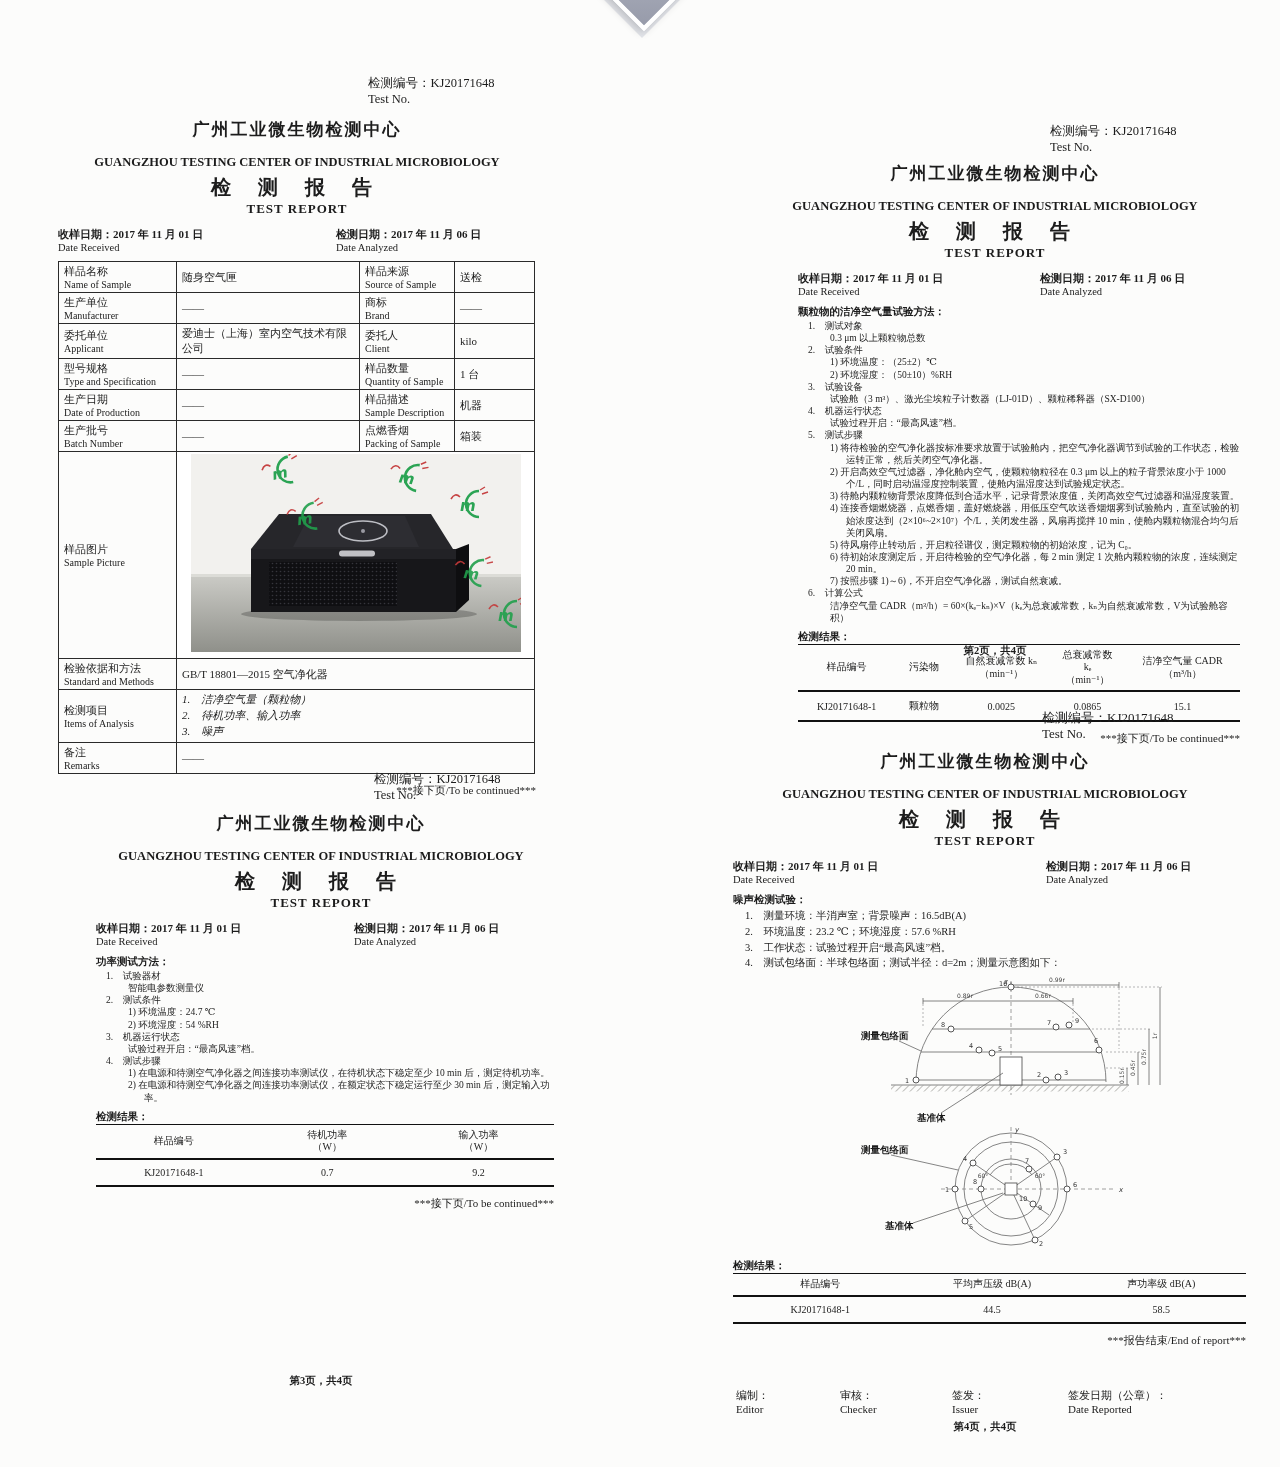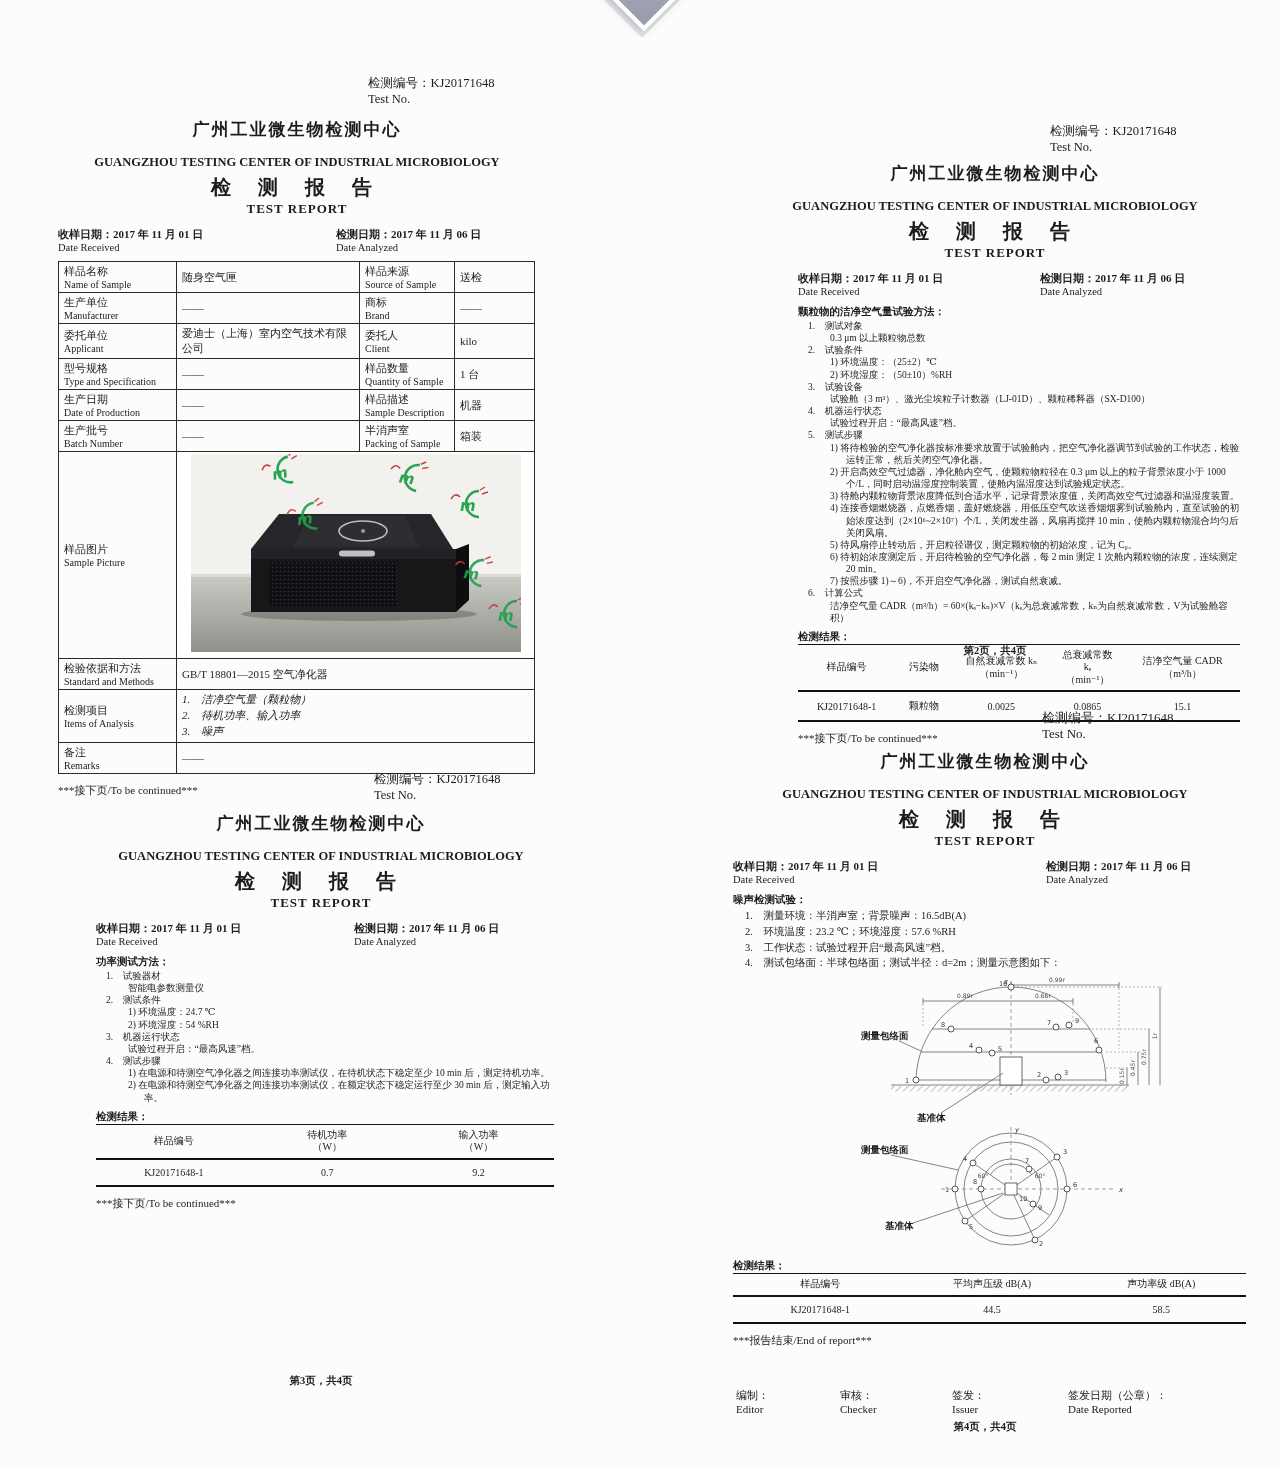--- a/index.html
+++ b/index.html
@@ -55,21 +55,21 @@
   table.info .val{font-size:11px;}
   table.info .lines div{font-size:11px;line-height:1.45;font-style:italic;}
   td.photo-cell{padding:2px;text-align:center;background:#fff;}
   
   .reswrap{margin-top:6px;}
   .reslabel{font-size:10.5px;font-weight:bold;}
   table.res{border-collapse:collapse;width:100%;border-top:1px solid #111;border-bottom:2px solid #111;table-layout:fixed;}
   table.res th{border-bottom:2px solid #111;font-weight:normal;font-size:10px;
     white-space:pre-line;padding:4px 2px;line-height:1.25;}
   table.res td{font-size:10px;padding:7px 2px;text-align:center;}
-  .cont{text-align:left;font-size:11px;margin-top:9px;}
+  .cont{text-align:right;font-size:11px;margin-top:9px;}
   .pfoot{position:absolute;width:100%;text-align:center;font-size:10.5px;font-weight:bold;}
   .p2 .pfoot{top:520px;}
   .p3 .pfoot{top:602px;}
   .p4 .pfoot{top:710px;}
   .sign{position:absolute;top:678px;left:0;width:100%;display:grid;
     grid-template-columns:104px 112px 116px auto;padding-left:18px;box-sizing:border-box;
     font-size:11px;line-height:1.3;}
   .diagwrap{margin-left:128px;margin-top:6px;}
   svg text{font-family:"DejaVu Sans","Liberation Sans",sans-serif;}
   .dnum{font-size:6.5px;fill:#333;}
@@ -175,21 +175,21 @@
             </td>
             <td class="val">机器</td>
           </tr>
           <tr>
             <td class="lab">
               <div class="cn">生产批号</div>
               <div class="en">Batch Number</div>
             </td>
             <td class="val">——</td>
             <td class="lab">
-              <div class="cn">半消声室</div>
+              <div class="cn">点燃香烟</div>
               <div class="en">Packing of Sample</div>
             </td>
             <td class="val">箱装</td>
           </tr>
         </tbody>
       <tbody>
         <tr>
           <td class="lab">
             <div class="cn">样品图片</div>
             <div class="en">Sample Picture</div>

